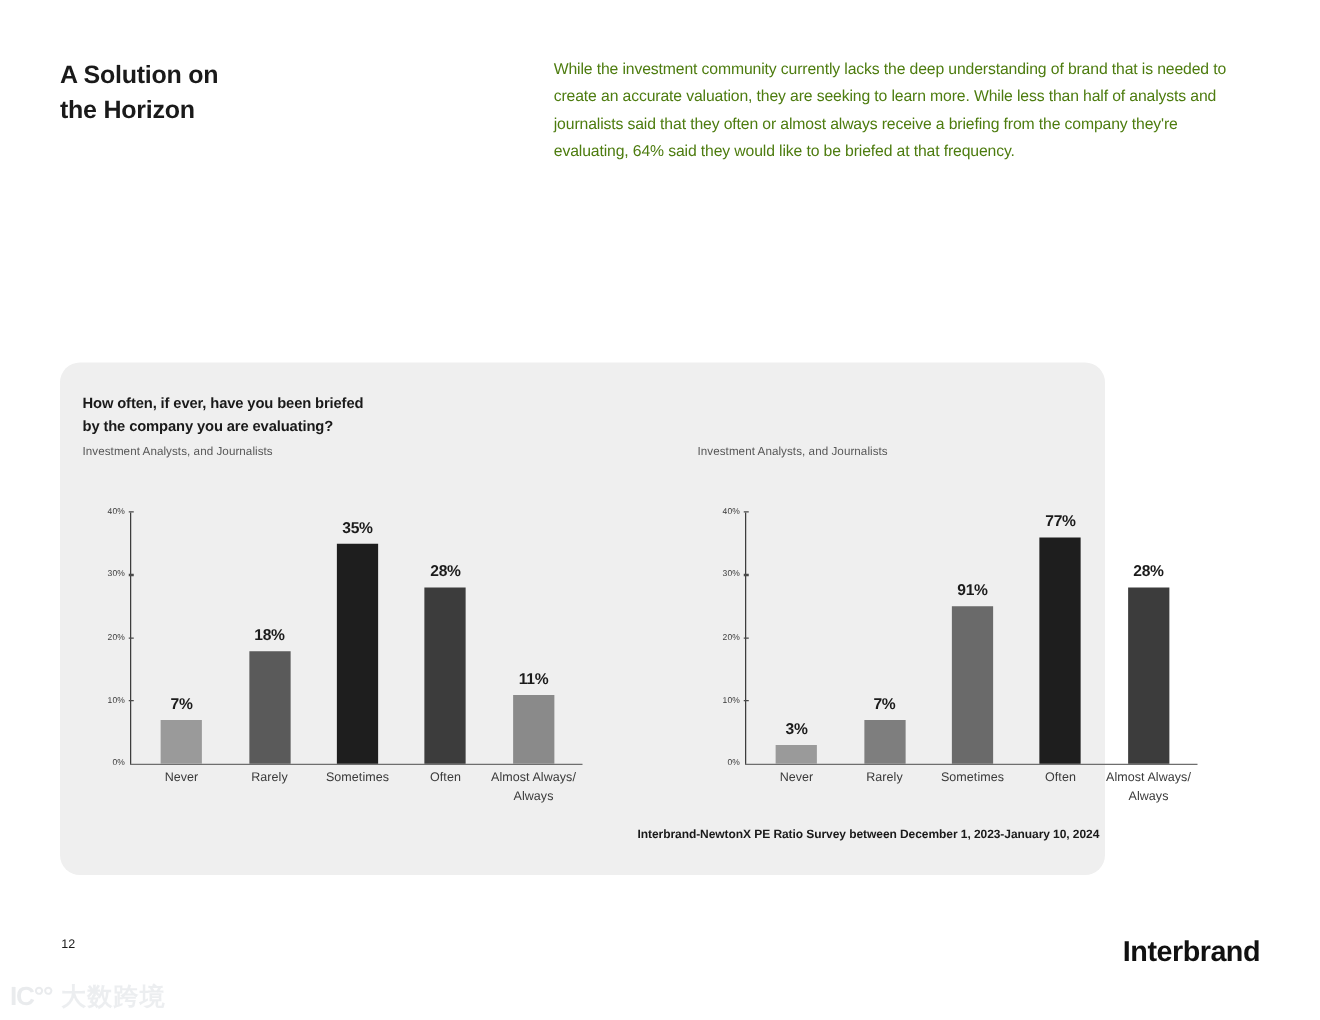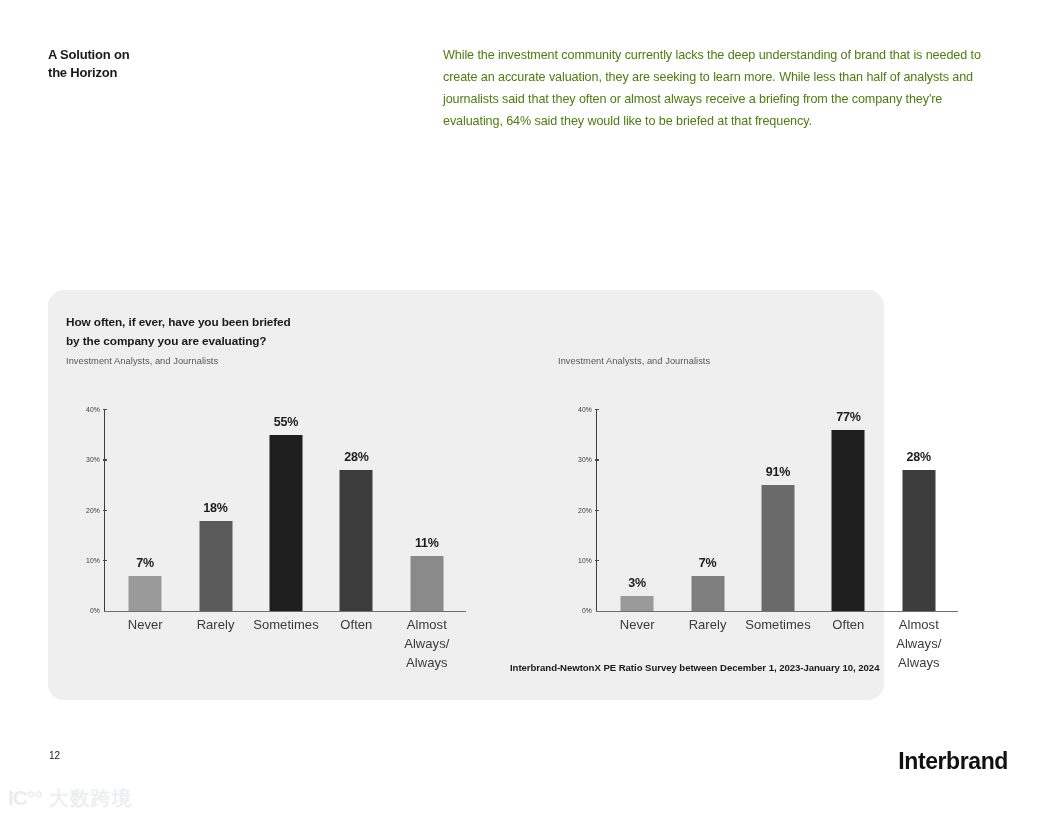--- a/index.html
+++ b/index.html
@@ -13,21 +13,21 @@
     font-family: "Liberation Sans", sans-serif;
     color: #1a1a1a;
     overflow: hidden;
   }
 
   
   .page-title {
     position: absolute;
     left: 48px; top: 46px;
     width: 330px;
-    font-size: 13px;
+    font-size: 20px;
     font-weight: bold;
     line-height: 1.42;
     letter-spacing: -0.2px;
     color: #1a1a1a;
   }
   .intro-text {
     position: absolute;
     left: 443px; top: 44px;
     width: 542px;
     font-size: 12.6px;
@@ -139,21 +139,21 @@
     color: #1b1b1b;
     letter-spacing: -0.2px;
   }
   .bar-label {
     position: absolute;
     top: 206px;
     left: 50%;
     transform: translateX(-50%);
     width: 80px;
     text-align: center;
-    font-size: 13px;
+    font-size: 10px;
     color: #3a3a3a;
     line-height: 1.45;
     letter-spacing: 0.05px;
   }
 
   
   .source-note {
     position: absolute;
     left: 510px; top: 662px;
     font-size: 9.6px;
@@ -245,21 +245,21 @@
             <div class="bar-value" style="bottom: 41.175px;">7%</div>
             <div class="bar-label">Never</div>
           </div>
           <div class="bar-slot" style="left: 70.4px; width: 70.4px;">
             <div class="bar" style="height: 90.45px; background: rgb(90, 90, 90);"></div>
             <div class="bar-value" style="bottom: 96.45px;">18%</div>
             <div class="bar-label">Rarely</div>
           </div>
           <div class="bar-slot" style="left: 140.8px; width: 70.4px;">
             <div class="bar" style="height: 175.875px; background: rgb(30, 30, 30);"></div>
-            <div class="bar-value" style="bottom: 181.875px;">55%</div>
+            <div class="bar-value" style="bottom: 181.875px;">35%</div>
             <div class="bar-label">Sometimes</div>
           </div>
           <div class="bar-slot" style="left: 211.2px; width: 70.4px;">
             <div class="bar" style="height: 140.7px; background: rgb(60, 60, 60);"></div>
             <div class="bar-value" style="bottom: 146.7px;">28%</div>
             <div class="bar-label">Often</div>
           </div>
           <div class="bar-slot" style="left: 281.6px; width: 70.4px;">
             <div class="bar" style="height: 55.275px; background: rgb(138, 138, 138);"></div>
             <div class="bar-value" style="bottom: 61.275px;">11%</div>

